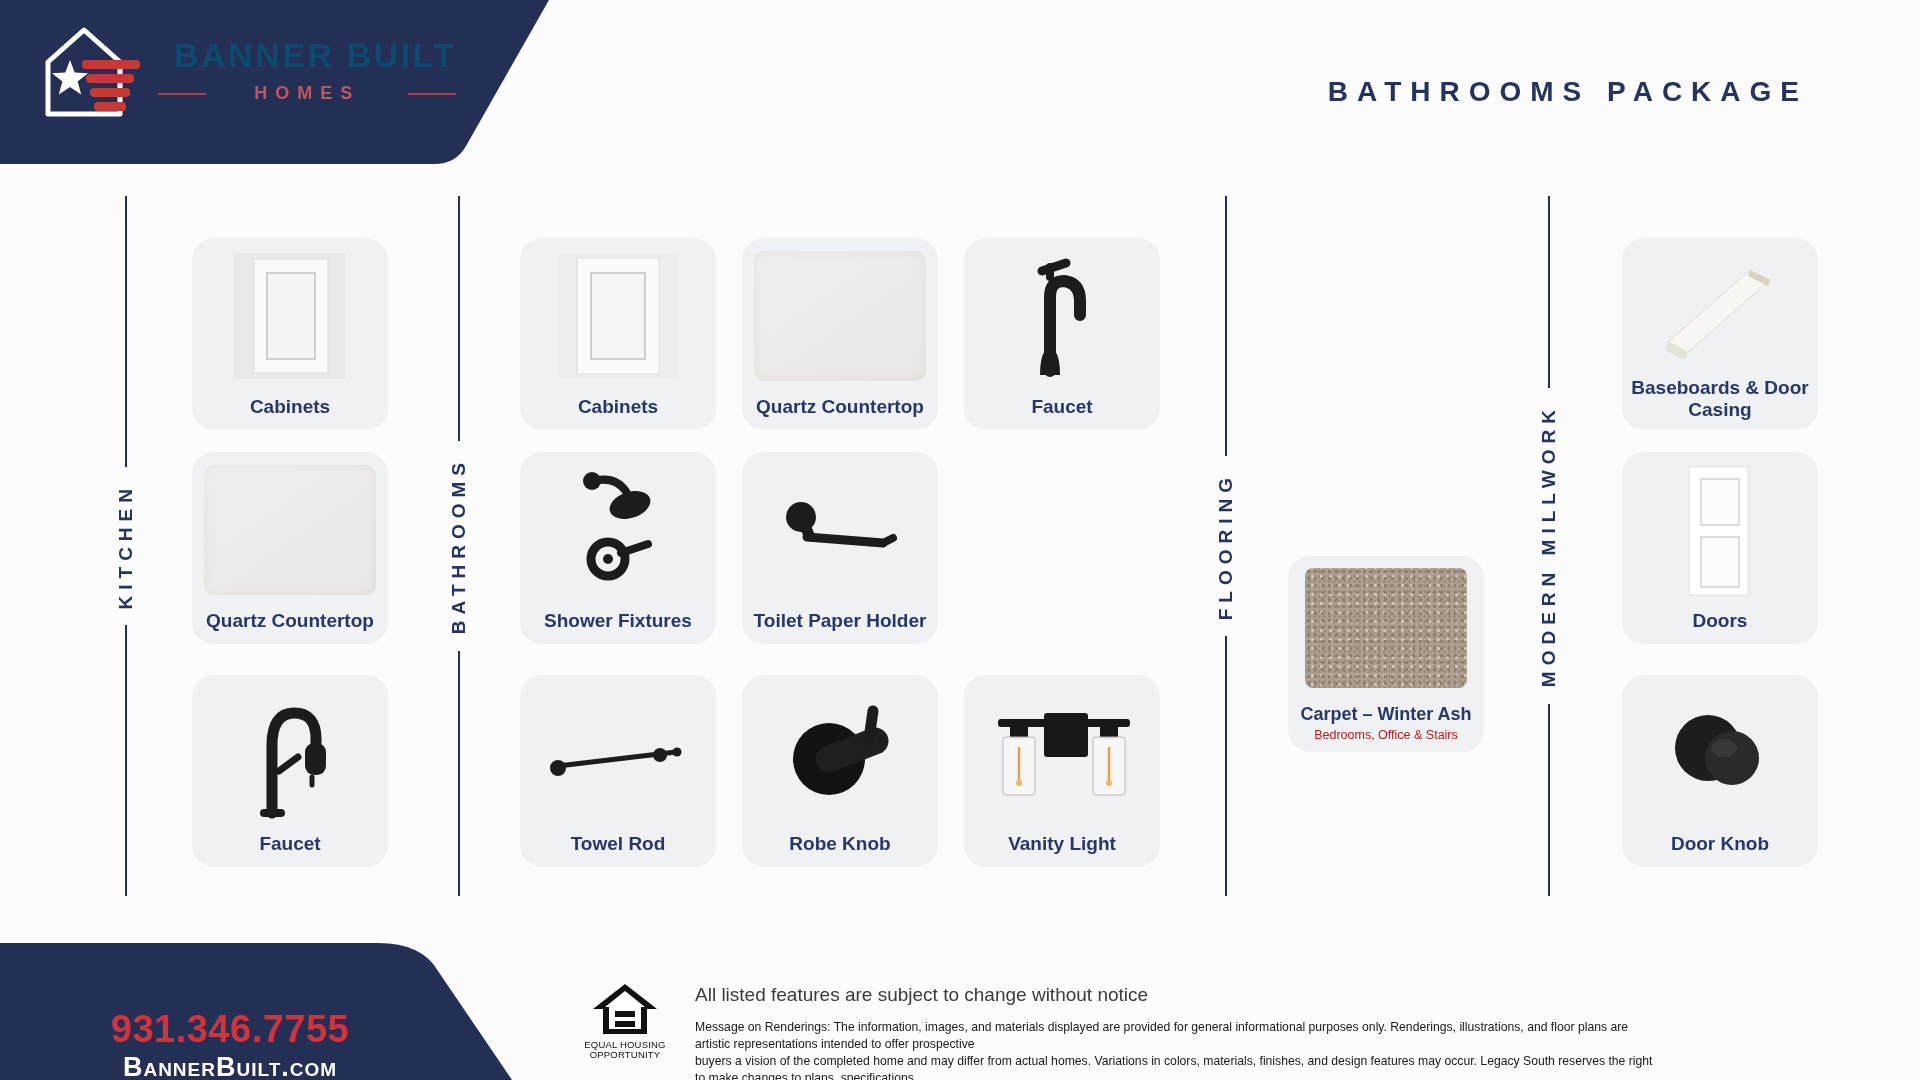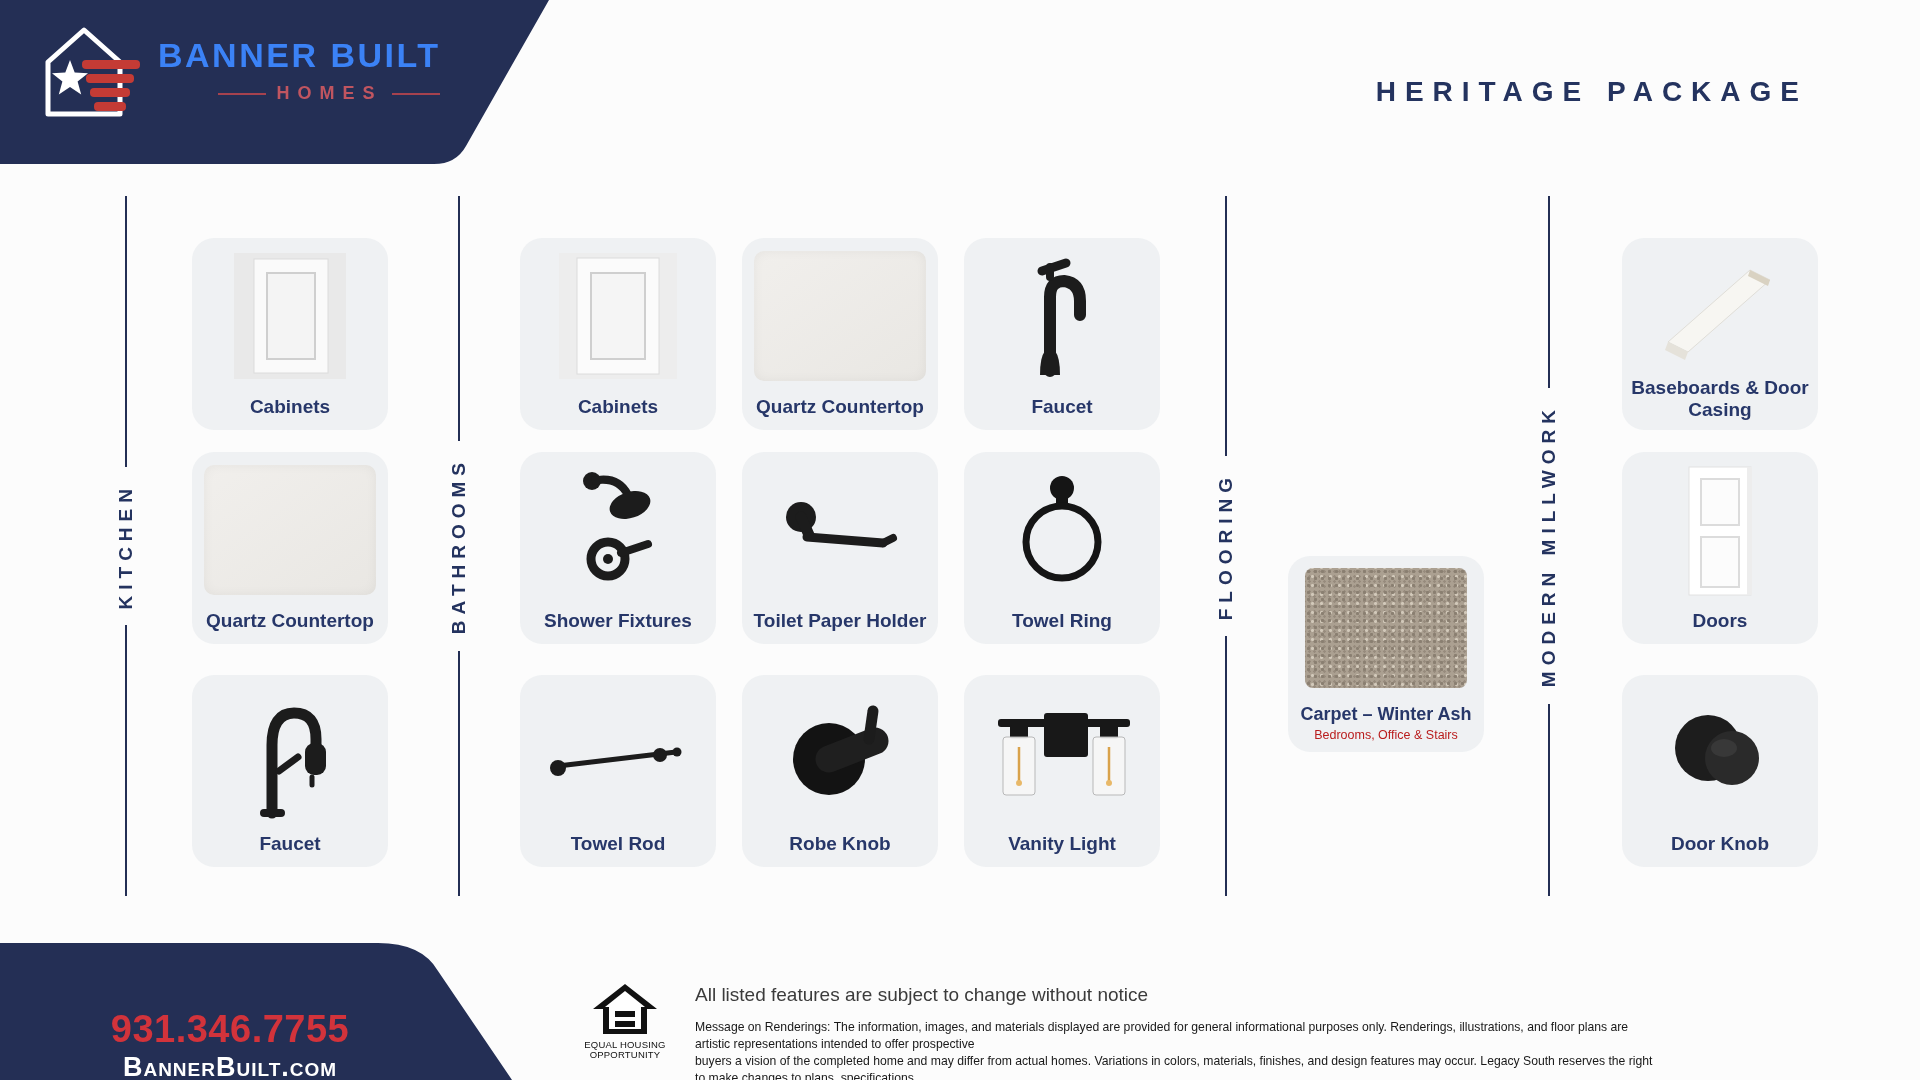--- a/index.html
+++ b/index.html
@@ -6,22 +6,22 @@
   body { background:#ffffff; }
   .canvas {
     position:relative; width:1920px; height:1080px; overflow:hidden;
     background:#fcfcfc;
     font-family:"Liberation Sans", sans-serif;
   }
 
   
   .top-banner { position:absolute; left:0; top:0; }
   .logo { position:absolute; left:40px; top:20px; display:flex; align-items:center; gap:14px; }
-  .logo-name { color:#3b82f6; font-size:34px; font-weight:700; letter-spacing:2.5px; white-space:nowrap; }
-  .logo-tag-row { display:flex; align-items:center; justify-content:flex-end; gap:10px; margin-top:8px; }
+  .logo-name { color:#0c4a6e; font-size:34px; font-weight:700; letter-spacing:2.5px; white-space:nowrap;margin-left:16px; }
+  .logo-tag-row { display:flex; align-items:center; justify-content:space-between; gap:10px; margin-top:8px; }
   .tag-rule { display:inline-block; width:48px; height:2px; background:#a6424e; }
   .logo-tag { color:#c05560; font-size:18px; font-weight:700; letter-spacing:8px; }
 
   .package-title {
     position:absolute; right:112px; top:76px;
     color:#24335f; font-size:28px; font-weight:700; letter-spacing:9px; white-space:nowrap;
   }
 
   
   .divider { position:absolute; top:196px; height:700px; width:40px;
@@ -95,21 +95,21 @@
     <div class="logo-text">
       <div class="logo-name">BANNER BUILT</div>
       <div class="logo-tag-row">
         <span class="tag-rule"></span>
         <span class="logo-tag">HOMES</span>
         <span class="tag-rule"></span>
       </div>
     </div>
   </div>
 
-  <div class="package-title">HERITAGE PACKAGE</div>
+  <div class="package-title">BATHROOMS PACKAGE</div>
 
   <div class="divider" style="left:106px">
     <div class="dline"></div>
     <div class="dlabel">KITCHEN</div>
     <div class="dline"></div>
   </div>
   <div class="divider" style="left:439px">
     <div class="dline"></div>
     <div class="dlabel">BATHROOMS</div>
     <div class="dline"></div>
@@ -205,30 +205,20 @@
       <svg width="126" height="78" viewBox="0 0 126 78">
         <circle cx="24" cy="26" r="15" fill="#1c1c1c"></circle>
         <path d="M24,26 L32,44" stroke="#1c1c1c" stroke-width="11" stroke-linecap="round"></path>
         <path d="M30,46 L106,52" stroke="#1c1c1c" stroke-width="9" stroke-linecap="round"></path>
         <path d="M106,52 L116,47" stroke="#1c1c1c" stroke-width="8" stroke-linecap="round"></path>
       </svg>
     </div>
     <div class="card-label">Toilet Paper Holder</div>
   </div>
 
-  <div class="card" style="left:964px;top:452px">
-    <div class="card-img">
-      <svg width="96" height="116" viewBox="0 0 96 116">
-        <circle cx="48" cy="16" r="12" fill="#151515"></circle>
-        <rect x="42" y="20" width="12" height="14" fill="#151515"></rect>
-        <circle cx="48" cy="70" r="36" fill="none" stroke="#151515" stroke-width="7"></circle>
-      </svg>
-    </div>
-    <div class="card-label">Towel Ring</div>
-  </div>
 
   <div class="card" style="left:520px;top:675px">
     <div class="card-img">
       <svg width="144" height="58" viewBox="0 0 144 58">
         <path d="M12,42 L130,28" stroke="#1c1c1c" stroke-width="5" stroke-linecap="round"></path>
         <circle cx="12" cy="44" r="8" fill="#1c1c1c"></circle>
         <circle cx="114" cy="31" r="7" fill="#1c1c1c"></circle>
         <circle cx="131" cy="28" r="4.5" fill="#1c1c1c"></circle>
       </svg>
     </div>

